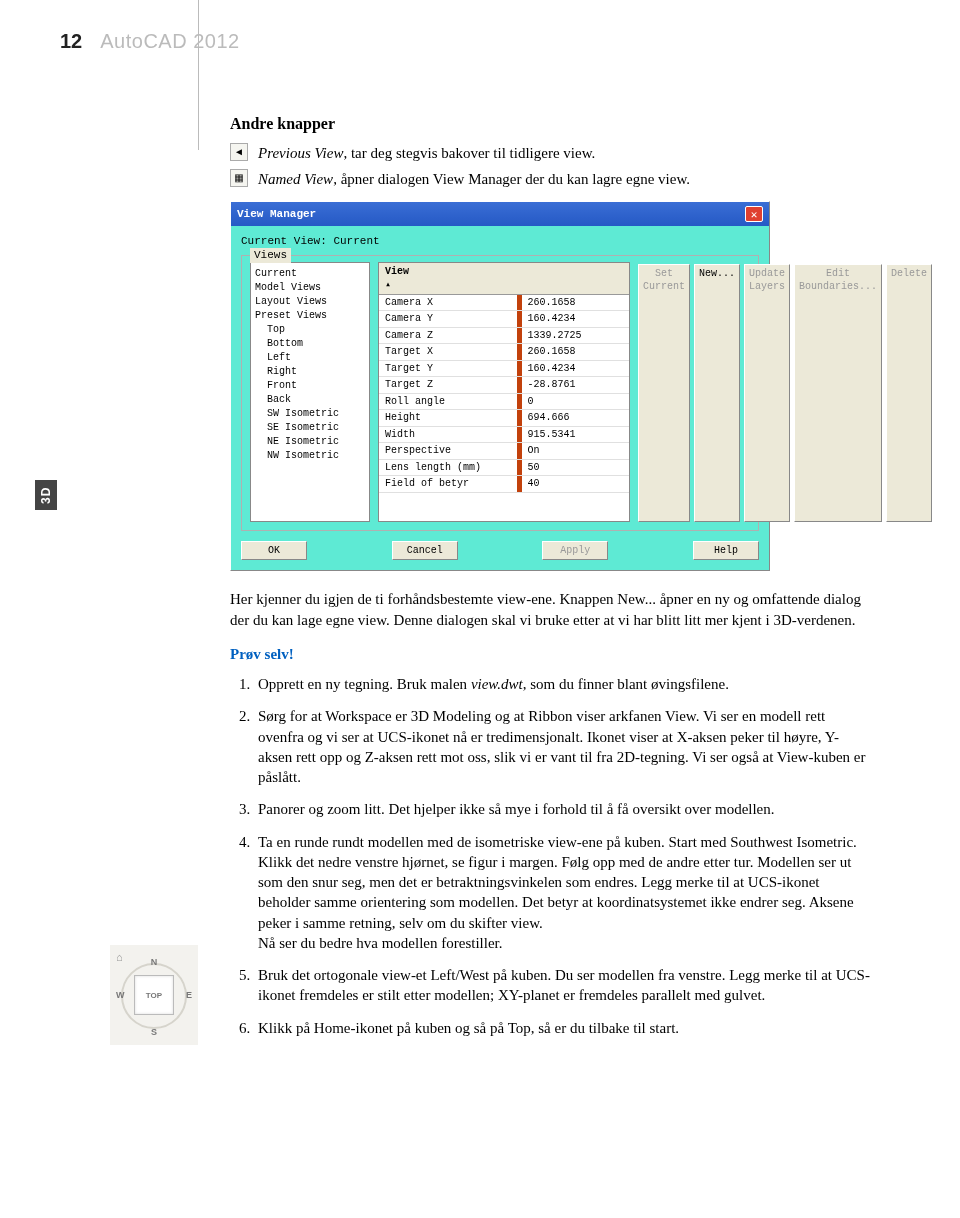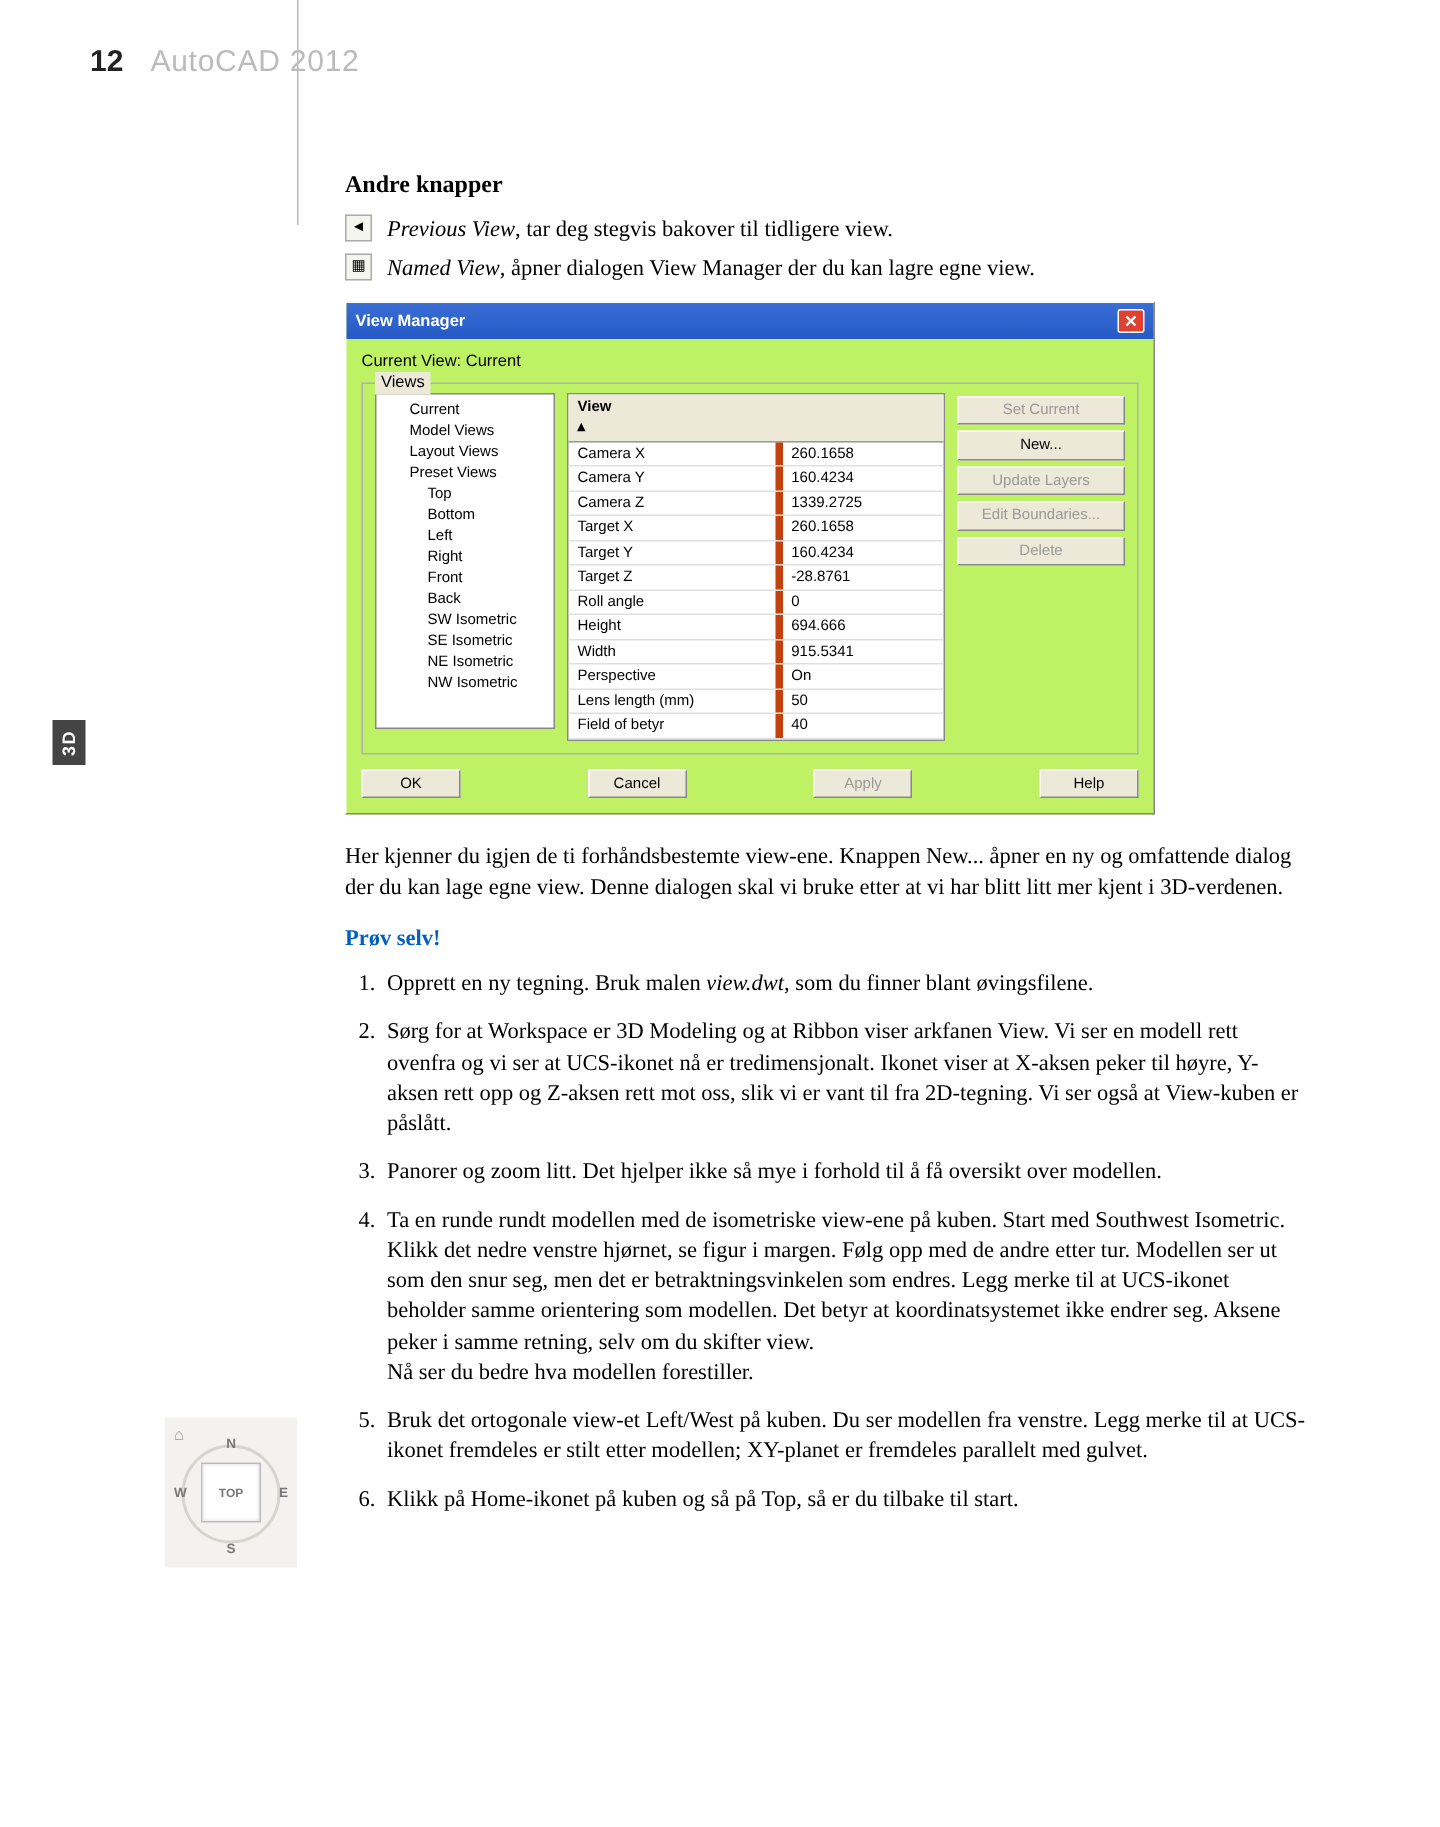--- a/index.html
+++ b/index.html
@@ -100,23 +100,23 @@
   ol.steps li {
     margin-bottom: 12px;
     padding-left: 4px;
   }
   .body-para { margin-top: 14px; margin-bottom: 10px; }
 
   
   .vm-dialog {
     width: 540px;
     margin: 12px 0 18px 0;
-    background: #bef264;
+    background: #5eead4;
     border: 1px solid #888; border-top-color:#fff; border-left-color:#fff;
-    font-family: Liberation Sans, sans-serif;
+    font-family: Liberation Mono, monospace;
     font-size: 11px;
   }
   .vm-title {
     background: linear-gradient(#3a6ed5,#2559c5);
     color: #fff;
     padding: 4px 6px;
     display: flex; align-items: center; justify-content: space-between;
     font-weight: bold;
   }
   .vm-title .x {
@@ -138,24 +138,24 @@
   }
   .vm-legend {
     position: absolute;
     top: -8px; left: 8px;
     background: #ece9d8;
     padding: 0 4px;
     font-size: 11px;
   }
   .vm-cols { display: flex; gap: 8px; }
   .vm-tree {
-    width: 120px; height: 224px;
+    width: 120px; height: 260px;
     background: #fff;
     border: 1px solid #888;
-    padding: 4px 22px;
+    padding: 4px 4px;
     overflow: hidden;
     font-size: 10px;
   }
   .vm-tree .node { white-space: nowrap; line-height: 14px; }
   .ind1 { padding-left: 12px; }
   .vm-grid {
     flex: 1;
     background: #fff;
     border: 1px solid #888;
   }
@@ -169,21 +169,21 @@
   }
   .vm-grid-row {
     display: flex;
     font-size: 10px;
     border-bottom: 1px solid #e0e0e0;
   }
   .vm-grid-row .k { width: 55%; padding: 1px 6px; }
   .vm-grid-row .v { flex: 1; padding: 1px 6px; border-left: 5px solid #c2410c; }
   .vm-btns {
     width: 112px;
-    display: flex; flex-direction: column; gap: 4px;
+    display: flex; flex-direction: row; gap: 4px;
     padding: 2px 0 0 0;
   }
   .vm-btn {
     background: #ece9d8;
     border: 1px solid #888;
     border-top-color:#fff; border-left-color:#fff;
     padding: 2px 4px;
     text-align: center;
     font-size: 10px;
   }

